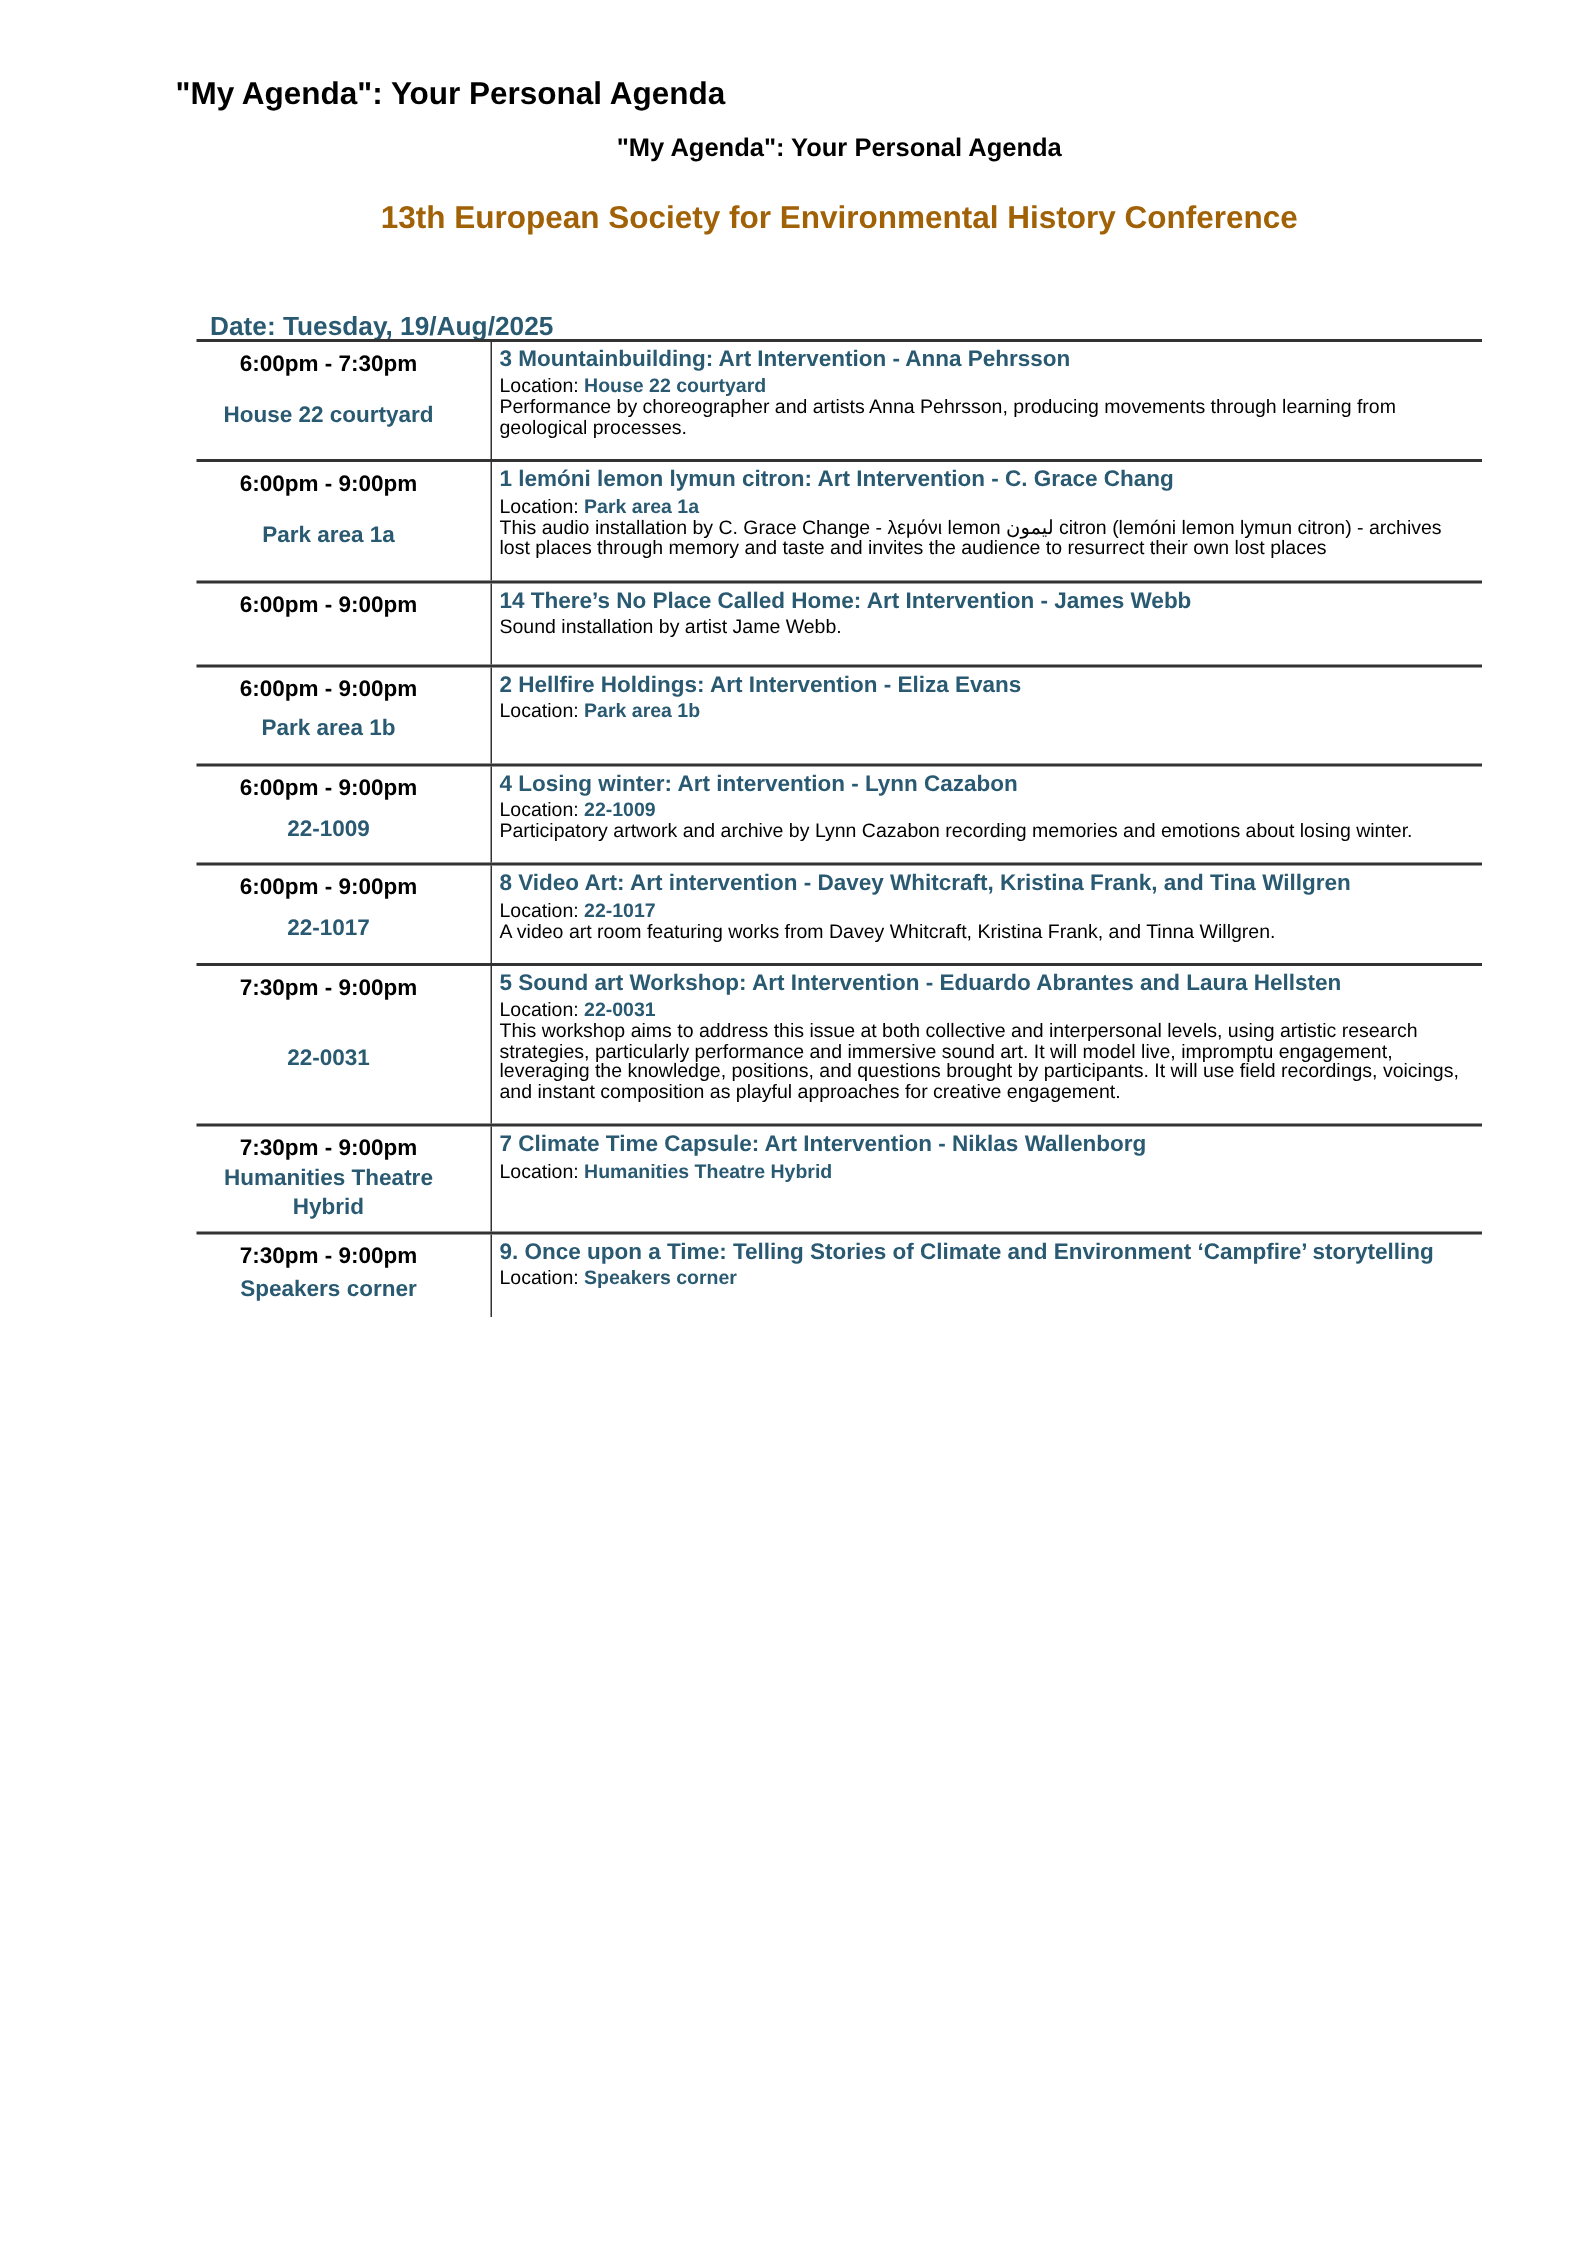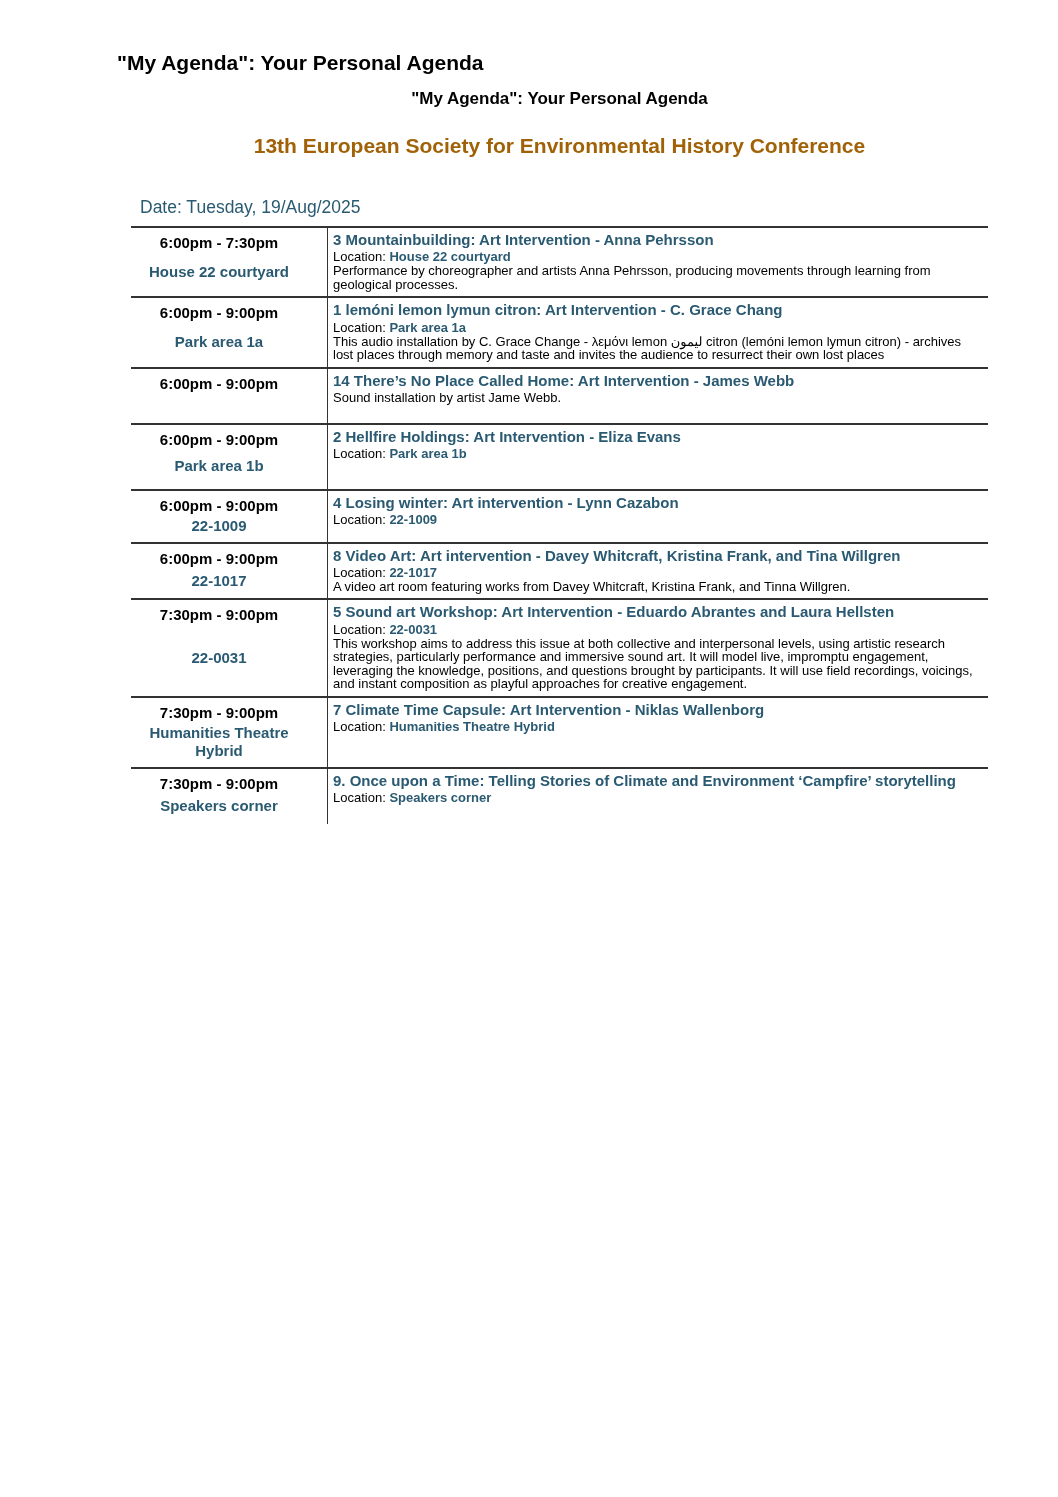--- a/index.html
+++ b/index.html
@@ -25,22 +25,22 @@
   }
   .h-center{
     position:absolute; left:131px; top:89px; width:857px;
     text-align:center; font-size:17px; font-weight:bold; color:#000;
   }
   .h-conf{
     position:absolute; left:131px; top:134px; width:857px;
     text-align:center; font-size:21px; font-weight:bold; color:#a16207;
   }
   .h-date{
-    position:absolute; left:140px; top:197px;
-    font-size:17.5px; font-weight:normal; color:var(--teal);
+    position:absolute; left:140px; top:207px;
+    font-size:17.5px; font-weight:bold; color:var(--teal);
     white-space:nowrap;
   }
 
   .agenda-table{
     position:absolute; left:131px; top:226px; width:857px;
   }
   .row{
     display:flex;
     border-top:2.5px solid var(--row-border);
     gap:20px;
@@ -71,21 +71,21 @@
     padding:2px 6px;
   }
   .room{
     color:var(--teal); font-weight:bold; font-size:15px;
     text-align:center; line-height:1.25;
   }
 
   .cell-right{
     flex:1 1 auto;
     border-left:1.5px solid var(--row-border);
-    padding:3px 6px 5px 5px;
+    padding:3px 6px 15px 5px;
   }
   .evt-title{
     color:var(--teal); font-weight:bold; font-size:15px; line-height:1.22;
     margin-bottom:1px;
   }
   .loc-line{
     font-size:13px; line-height:14px; color:#000;
   }
   .loc-val{
     color:var(--teal); font-weight:bold;
@@ -171,20 +171,21 @@
       <div class="room-wrap">
         <div class="room">22-1009</div>
       </div>
     </div>
     <div class="cell-right">
       <div class="evt-title">4 Losing winter: Art intervention - Lynn Cazabon</div>
       <div class="loc-line">
         <span class="loc-label">Location:</span>
         <span class="loc-val">22-1009</span>
       </div>
+      <div class="desc">Participatory artwork and archive by Lynn Cazabon recording memories and emotions about losing winter.</div>
     </div>
   </div>
 
   <div class="row">
     <div class="cell-left">
       <div class="time">6:00pm - 9:00pm</div>
       <div class="room-wrap">
         <div class="room">22-1017</div>
       </div>
     </div>

